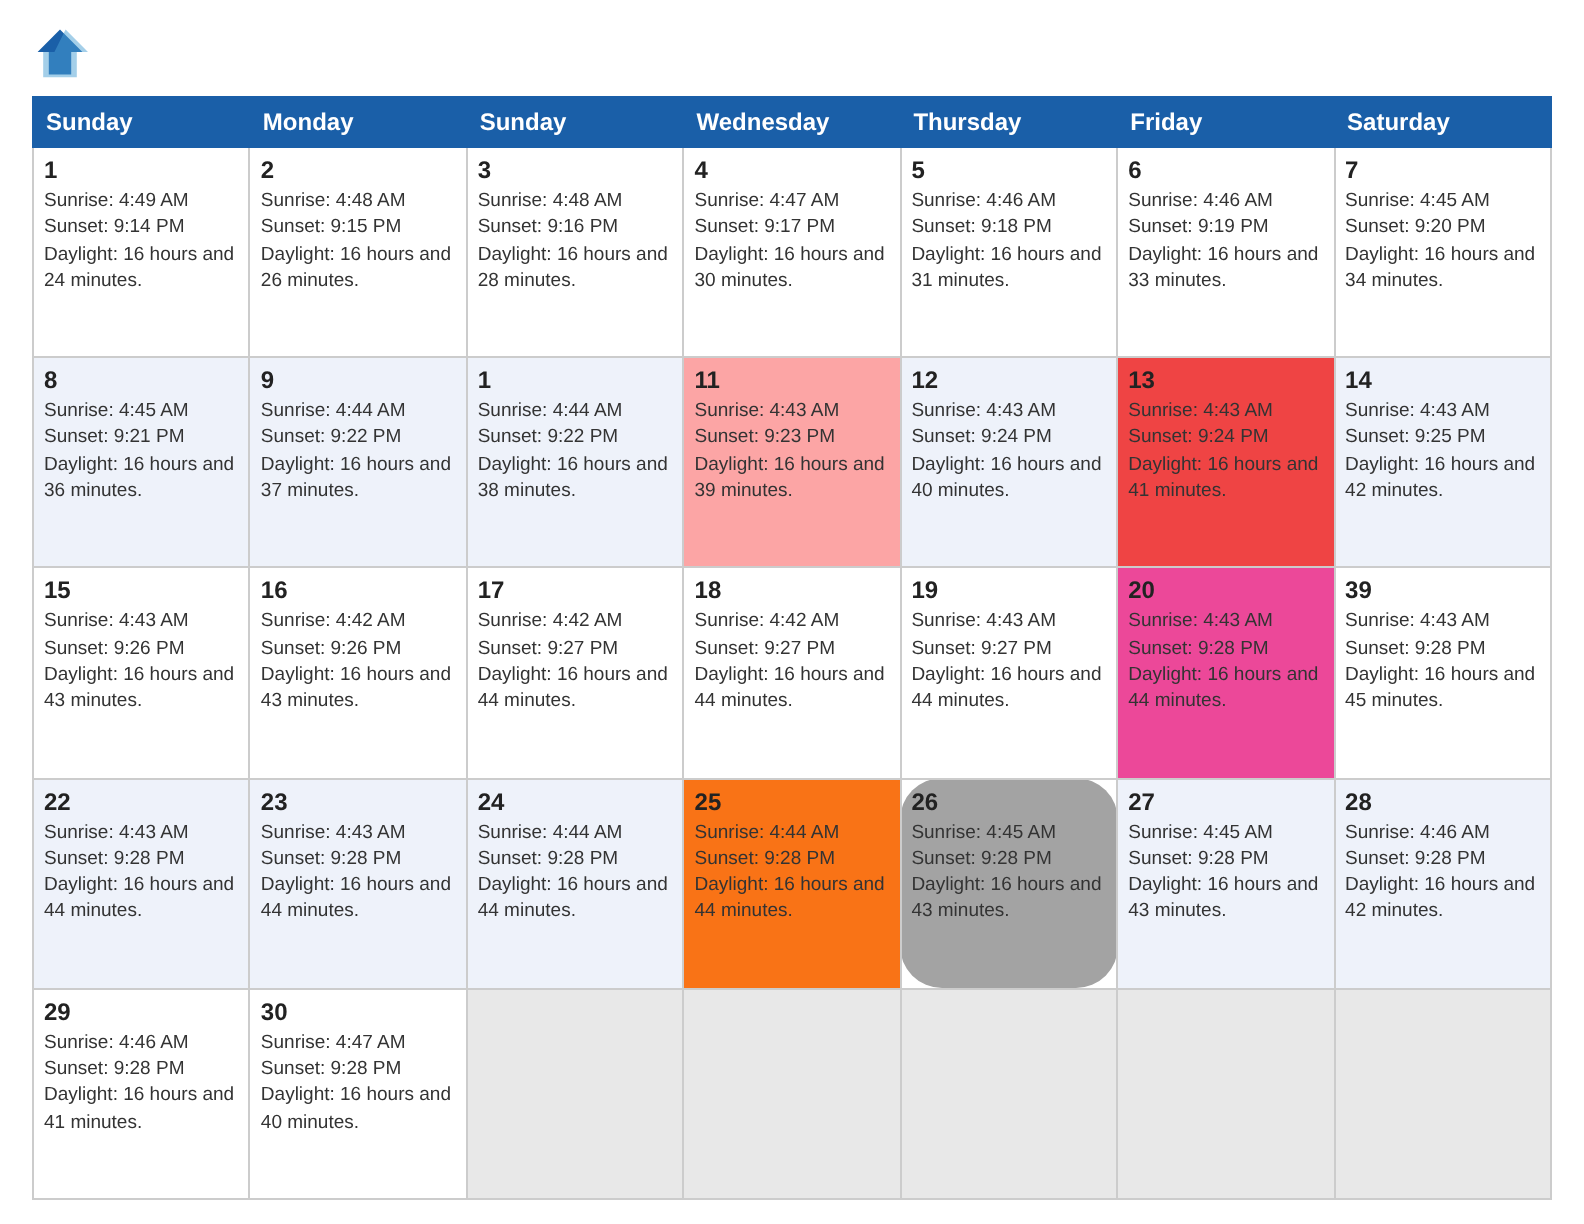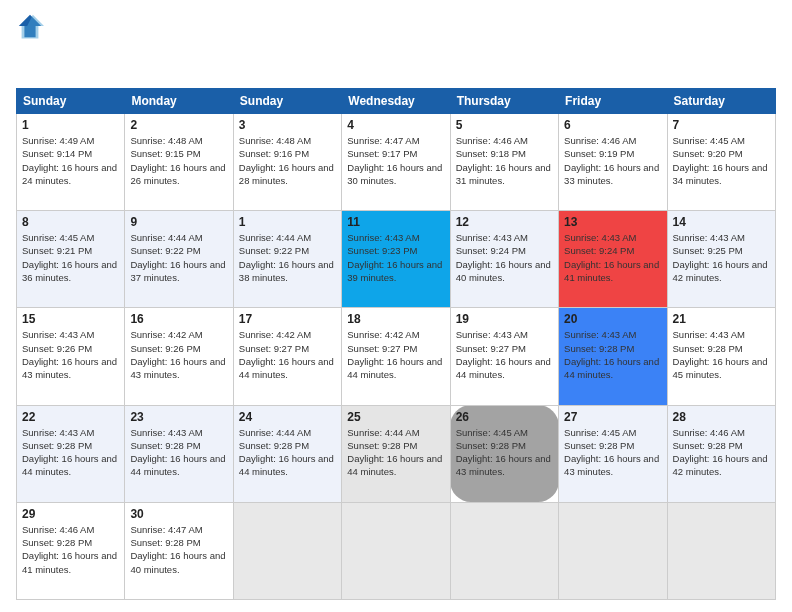--- a/index.html
+++ b/index.html
@@ -10,21 +10,20 @@
       font-family: Arial, sans-serif;
       font-size: 11px;
       overflow: hidden;
     }
     .page {
       width: 792px;
       height: 612px;
       padding: 12px 16px 12px 16px;
       display: flex;
       flex-direction: column;
-      gap: 40px;
     }
     .header {
       display: flex;
       justify-content: space-between;
       align-items: flex-start;
       margin-bottom: 8px;
     }
     .logo {
       display: flex;
       align-items: center;
@@ -152,39 +151,39 @@
           <td style="background: rgb(255, 255, 255);"><span class="day-num">3</span><span class="day-info">Sunrise: 4:48 AM<br>Sunset: 9:16 PM<br>Daylight: 16 hours and 28 minutes.</span></td>
           <td style="background: rgb(255, 255, 255);"><span class="day-num">4</span><span class="day-info">Sunrise: 4:47 AM<br>Sunset: 9:17 PM<br>Daylight: 16 hours and 30 minutes.</span></td>
           <td style="background: rgb(255, 255, 255);"><span class="day-num">5</span><span class="day-info">Sunrise: 4:46 AM<br>Sunset: 9:18 PM<br>Daylight: 16 hours and 31 minutes.</span></td>
           <td style="background: rgb(255, 255, 255);"><span class="day-num">6</span><span class="day-info">Sunrise: 4:46 AM<br>Sunset: 9:19 PM<br>Daylight: 16 hours and 33 minutes.</span></td>
           <td style="background: rgb(255, 255, 255);"><span class="day-num">7</span><span class="day-info">Sunrise: 4:45 AM<br>Sunset: 9:20 PM<br>Daylight: 16 hours and 34 minutes.</span></td>
         </tr>
         <tr>
           <td style="background: rgb(238, 242, 250);"><span class="day-num">8</span><span class="day-info">Sunrise: 4:45 AM<br>Sunset: 9:21 PM<br>Daylight: 16 hours and 36 minutes.</span></td>
           <td style="background: rgb(238, 242, 250);"><span class="day-num">9</span><span class="day-info">Sunrise: 4:44 AM<br>Sunset: 9:22 PM<br>Daylight: 16 hours and 37 minutes.</span></td>
           <td style="background: rgb(238, 242, 250);"><span class="day-num">1</span><span class="day-info">Sunrise: 4:44 AM<br>Sunset: 9:22 PM<br>Daylight: 16 hours and 38 minutes.</span></td>
-          <td style="background: #0ea5e9;"><span class="day-num">11</span><span class="day-info">Sunrise: 4:43 AM<br>Sunset: 9:23 PM<br>Daylight: 16 hours and 39 minutes.</span></td>
+          <td style="background: #fca5a5;"><span class="day-num">11</span><span class="day-info">Sunrise: 4:43 AM<br>Sunset: 9:23 PM<br>Daylight: 16 hours and 39 minutes.</span></td>
           <td style="background: rgb(238, 242, 250);"><span class="day-num">12</span><span class="day-info">Sunrise: 4:43 AM<br>Sunset: 9:24 PM<br>Daylight: 16 hours and 40 minutes.</span></td>
           <td style="background: #ef4444;"><span class="day-num">13</span><span class="day-info">Sunrise: 4:43 AM<br>Sunset: 9:24 PM<br>Daylight: 16 hours and 41 minutes.</span></td>
           <td style="background: rgb(238, 242, 250);"><span class="day-num">14</span><span class="day-info">Sunrise: 4:43 AM<br>Sunset: 9:25 PM<br>Daylight: 16 hours and 42 minutes.</span></td>
         </tr>
         <tr>
           <td style="background: rgb(255, 255, 255);"><span class="day-num">15</span><span class="day-info">Sunrise: 4:43 AM<br>Sunset: 9:26 PM<br>Daylight: 16 hours and 43 minutes.</span></td>
           <td style="background: rgb(255, 255, 255);"><span class="day-num">16</span><span class="day-info">Sunrise: 4:42 AM<br>Sunset: 9:26 PM<br>Daylight: 16 hours and 43 minutes.</span></td>
           <td style="background: rgb(255, 255, 255);"><span class="day-num">17</span><span class="day-info">Sunrise: 4:42 AM<br>Sunset: 9:27 PM<br>Daylight: 16 hours and 44 minutes.</span></td>
           <td style="background: rgb(255, 255, 255);"><span class="day-num">18</span><span class="day-info">Sunrise: 4:42 AM<br>Sunset: 9:27 PM<br>Daylight: 16 hours and 44 minutes.</span></td>
           <td style="background: rgb(255, 255, 255);"><span class="day-num">19</span><span class="day-info">Sunrise: 4:43 AM<br>Sunset: 9:27 PM<br>Daylight: 16 hours and 44 minutes.</span></td>
-          <td style="background: #3b82f6;"><span class="day-num">20</span><span class="day-info">Sunrise: 4:43 AM<br>Sunset: 9:28 PM<br>Daylight: 16 hours and 44 minutes.</span></td>
-          <td style="background: rgb(255, 255, 255);"><span class="day-num">21</span><span class="day-info">Sunrise: 4:43 AM<br>Sunset: 9:28 PM<br>Daylight: 16 hours and 45 minutes.</span></td>
+          <td style="background: #ec4899;"><span class="day-num">20</span><span class="day-info">Sunrise: 4:43 AM<br>Sunset: 9:28 PM<br>Daylight: 16 hours and 44 minutes.</span></td>
+          <td style="background: rgb(255, 255, 255);"><span class="day-num">39</span><span class="day-info">Sunrise: 4:43 AM<br>Sunset: 9:28 PM<br>Daylight: 16 hours and 45 minutes.</span></td>
         </tr>
         <tr>
           <td style="background: rgb(238, 242, 250); margin-left: 24px;"><span class="day-num">22</span><span class="day-info">Sunrise: 4:43 AM<br>Sunset: 9:28 PM<br>Daylight: 16 hours and 44 minutes.</span></td>
           <td style="background: rgb(238, 242, 250);"><span class="day-num">23</span><span class="day-info">Sunrise: 4:43 AM<br>Sunset: 9:28 PM<br>Daylight: 16 hours and 44 minutes.</span></td>
           <td style="background: rgb(238, 242, 250);"><span class="day-num">24</span><span class="day-info">Sunrise: 4:44 AM<br>Sunset: 9:28 PM<br>Daylight: 16 hours and 44 minutes.</span></td>
-          <td style="background: #e5e5e5; margin-top: 43px;"><span class="day-num">25</span><span class="day-info">Sunrise: 4:44 AM<br>Sunset: 9:28 PM<br>Daylight: 16 hours and 44 minutes.</span></td>
+          <td style="background: #f97316; margin-top: 43px;"><span class="day-num">25</span><span class="day-info">Sunrise: 4:44 AM<br>Sunset: 9:28 PM<br>Daylight: 16 hours and 44 minutes.</span></td>
           <td style="background: #a3a3a3; border-radius: 21px;"><span class="day-num">26</span><span class="day-info">Sunrise: 4:45 AM<br>Sunset: 9:28 PM<br>Daylight: 16 hours and 43 minutes.</span></td>
           <td style="background: rgb(238, 242, 250);"><span class="day-num">27</span><span class="day-info">Sunrise: 4:45 AM<br>Sunset: 9:28 PM<br>Daylight: 16 hours and 43 minutes.</span></td>
           <td style="background: rgb(238, 242, 250);"><span class="day-num">28</span><span class="day-info">Sunrise: 4:46 AM<br>Sunset: 9:28 PM<br>Daylight: 16 hours and 42 minutes.</span></td>
         </tr>
         <tr>
           <td style="background: rgb(255, 255, 255);"><span class="day-num">29</span><span class="day-info">Sunrise: 4:46 AM<br>Sunset: 9:28 PM<br>Daylight: 16 hours and 41 minutes.</span></td>
           <td style="background: rgb(255, 255, 255);"><span class="day-num">30</span><span class="day-info">Sunrise: 4:47 AM<br>Sunset: 9:28 PM<br>Daylight: 16 hours and 40 minutes.</span></td>
           <td class="empty-cell"></td>
           <td class="empty-cell"></td>
           <td class="empty-cell"></td>

